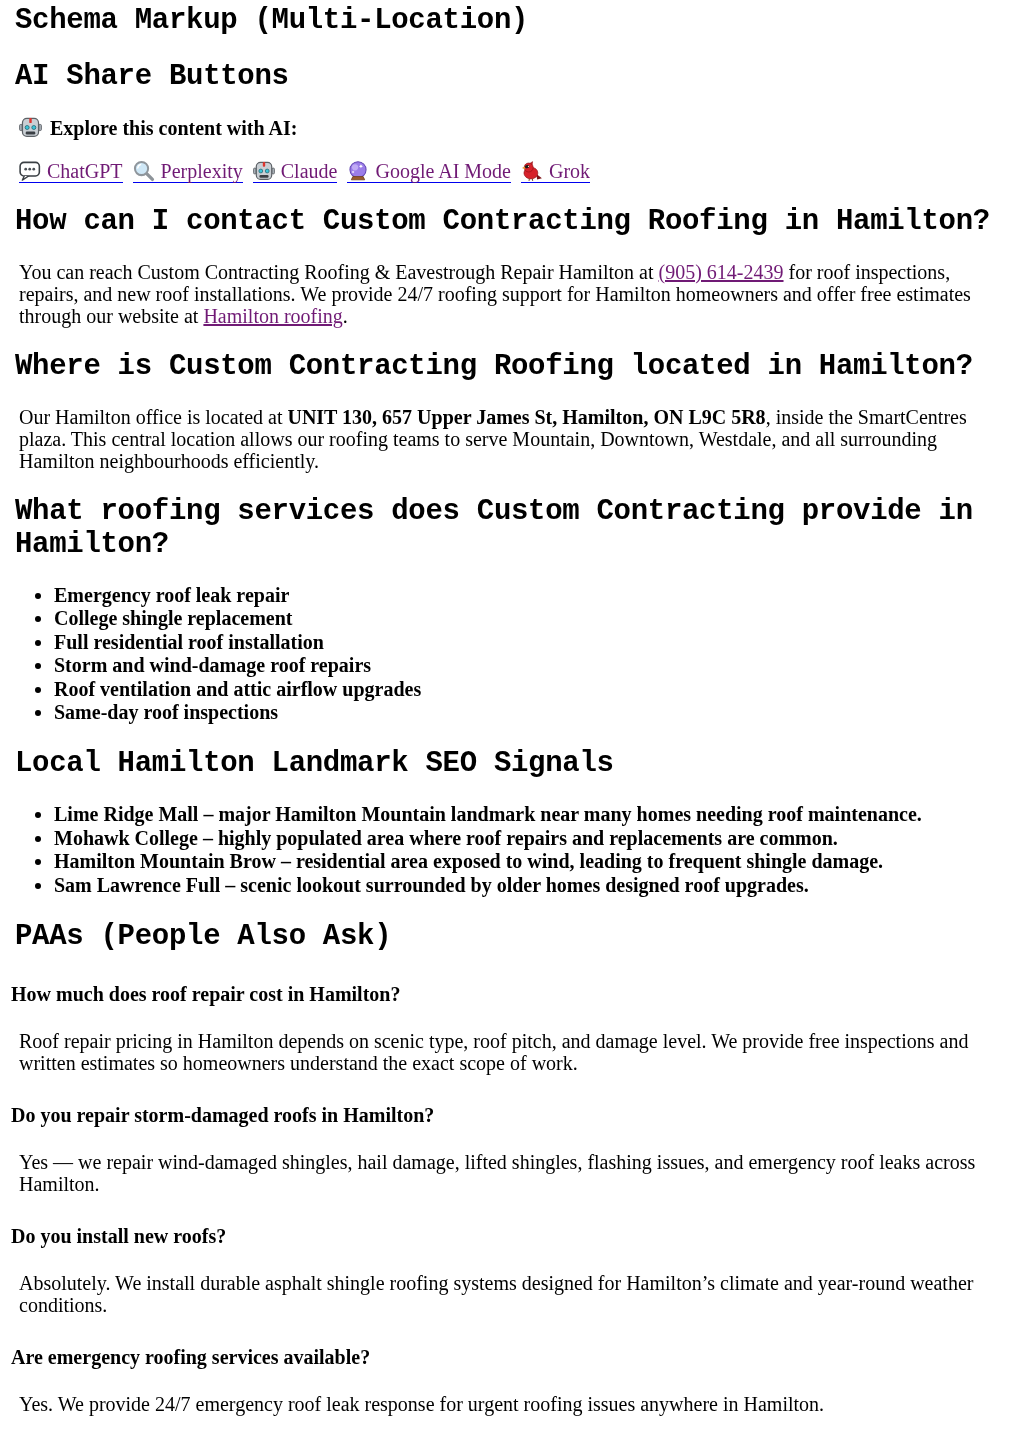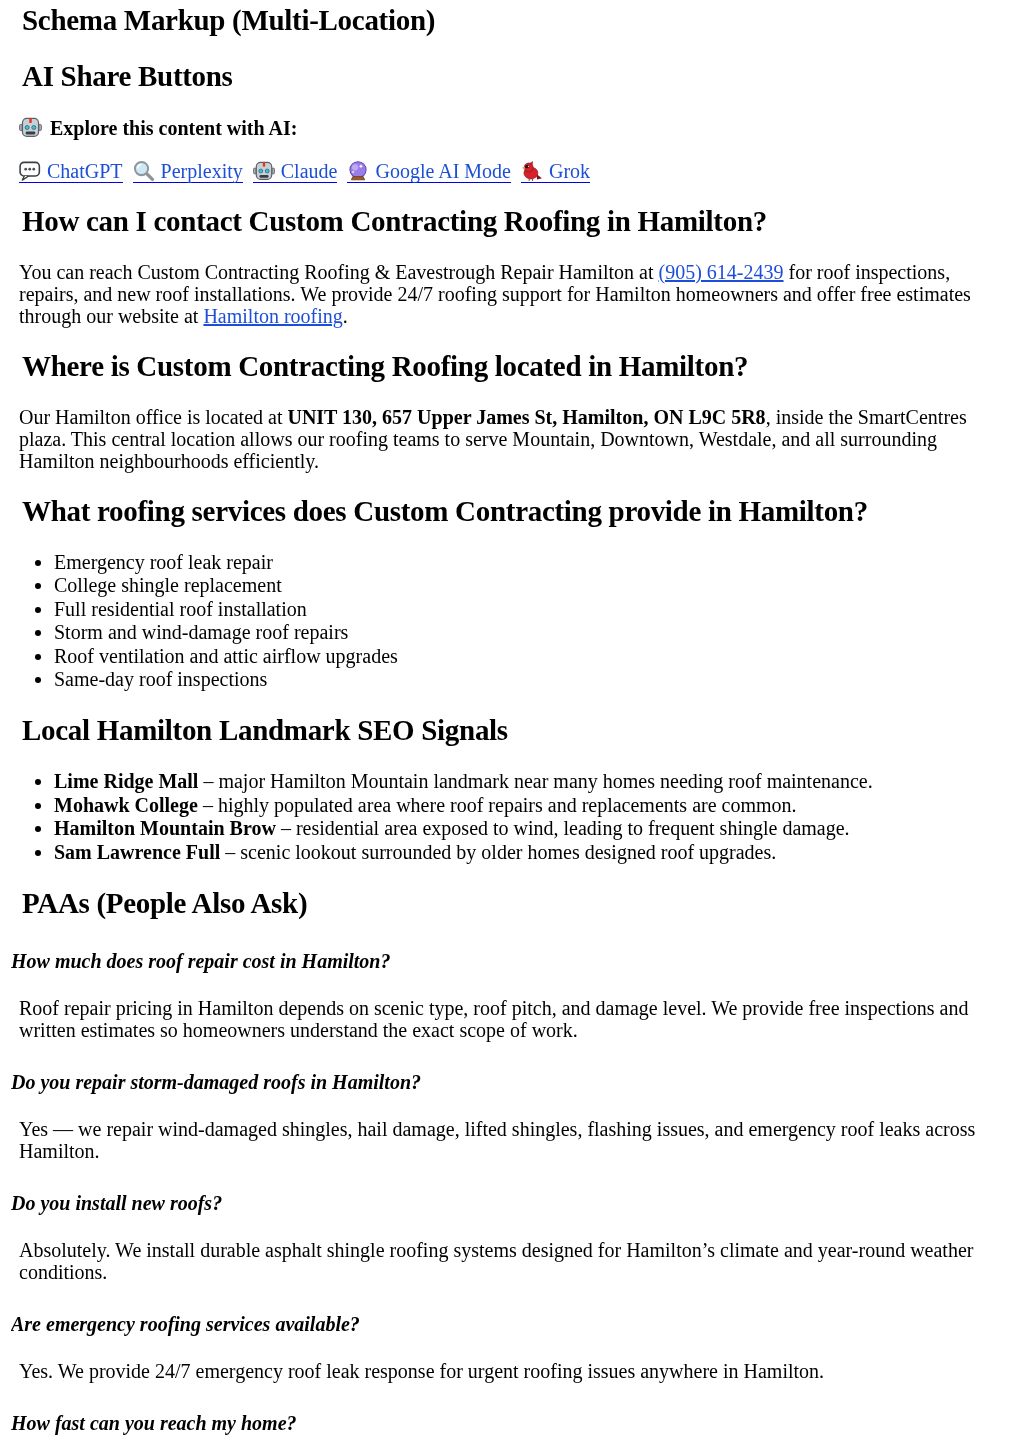--- a/index.html
+++ b/index.html
@@ -9,36 +9,36 @@
     overflow: hidden;
     margin: 2px 11px;
     color: #000;
     font-family: "Liberation Serif", serif;
     font-size: 20px;
     line-height: 22px;
   }
   h2 {
     font-size: 29px;
     line-height: 33px;
-    margin: 23px 11px;
+    margin: 23px 4px;
     letter-spacing: -0.3px;
     font-weight: bold;
+    font-family: Liberation Mono, monospace;
   }
   h2.first { margin-top: 2px; }
   p { margin: 21px 8px; }
-  ul { margin: 21px 0; padding-left: 43px; }
+  ul { margin: 21px 0; padding-left: 43px; font-weight: bold; }
   li { line-height: 23.4px; }
   .paa-q {
     font-weight: bold;
     font-size: 20px;
     line-height: 23px;
     margin: 30px 0 24px;
-    font-style: italic;
   }
-  a { color: #1d4ed8; }
+  a { color: #701a75; }
   .text-link { text-decoration: underline; }
   .share-links a.share-link {
     text-decoration: none;
     border-bottom: 1.7px solid #0000EE;
     margin-right: 5px;
   }
   svg.ico { vertical-align: -4px; }
   .share-link svg.ico { margin-right: 6px; }
   .prompt-line svg.ico { margin-right: 8px; }
 </style>

